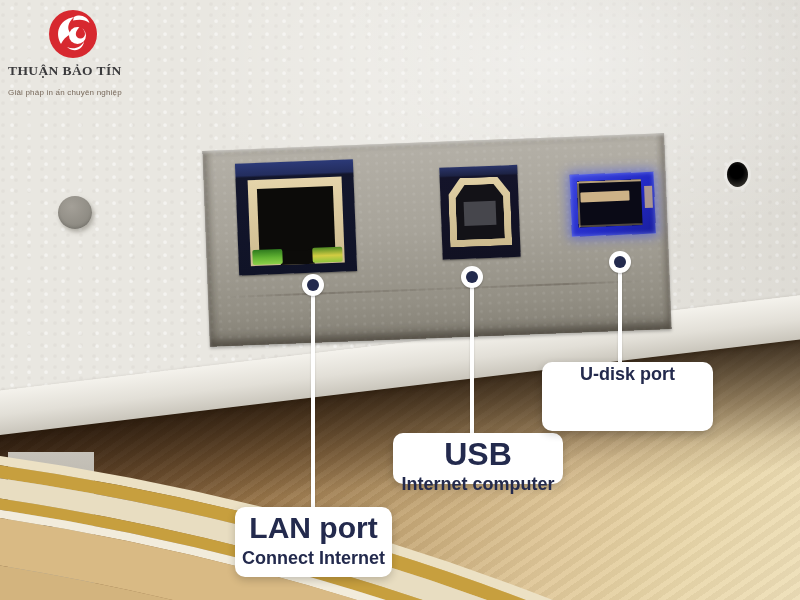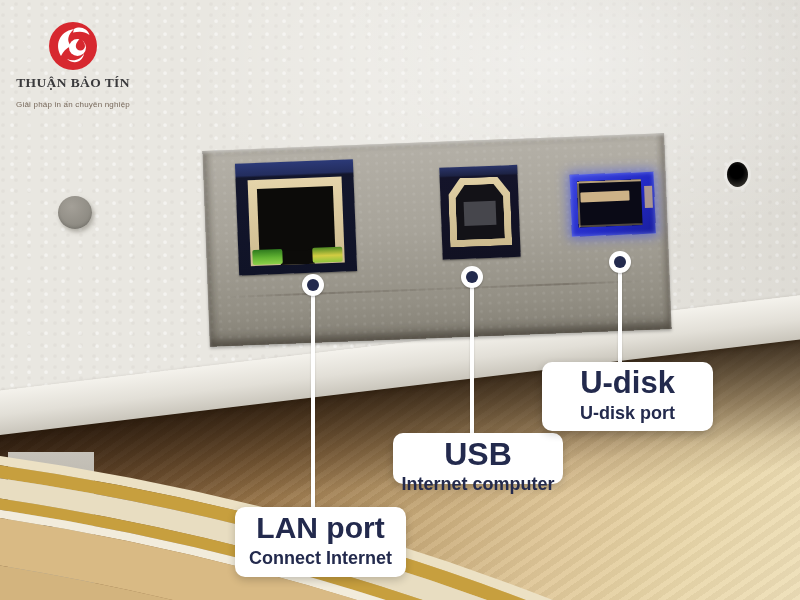--- a/index.html
+++ b/index.html
@@ -104,27 +104,27 @@
   .cdot{position:absolute;width:22px;height:22px;border-radius:50%;background:#fff;box-shadow:0 1px 2px rgba(0,0,0,.25);}
   .cdot::after{content:"";position:absolute;left:50%;top:50%;transform:translate(-50%,-50%);
     width:12px;height:12px;border-radius:50%;background:#232a4d;}
   .cdot.lan{left:302px;top:274px;}
   .cdot.usb{left:461px;top:266px;}
   .cdot.udisk{left:609px;top:251px;}
   .cbox{position:absolute;background:#fff;border-radius:10px;box-shadow:0 3px 8px rgba(0,0,0,.2);
     color:#232a4d;text-align:center;}
   .cbox .t{font-weight:bold;font-size:30px;line-height:36px;margin-top:3px;}
   .cbox .s{font-weight:bold;font-size:18px;line-height:24px;}
-  .cbox.lan{left:235px;top:507px;width:171px;height:70px;}
+  .cbox.lan{left:235px;top:507px;width:157px;height:70px;}
   .cbox.usb{left:393px;top:433px;width:170px;height:51px;}
   .cbox.usb .t{font-size:32px;}
   .cbox.udisk{left:542px;top:362px;width:171px;height:69px;}
   .cbox.udisk .t{font-size:31px;}
   
-  .logo{position:absolute;left:8px;top:20px;width:130px;text-align:center;}
+  .logo{position:absolute;left:8px;top:8px;width:130px;}
   .logo-mark{display:block;margin:0 auto;}
   .brand-name{font-family:"Liberation Serif",serif;font-weight:bold;font-size:13.5px;
     color:#3a3a3c;letter-spacing:.4px;margin-top:3px;white-space:nowrap;}
   .tagline{font-size:8px;color:#77685a;letter-spacing:.2px;margin-top:9px;white-space:nowrap;}
 </style>
 </head>
 <body>
 
 <div class="scene">
 
@@ -185,21 +185,20 @@
 
   <div class="cbox lan">
     <div class="t">LAN port</div>
     <div class="s">Connect Internet</div>
   </div>
   <div class="cbox usb">
     <div class="t">USB</div>
     <div class="s">Internet computer</div>
   </div>
   <div class="cbox udisk">
-    <div class="t">U-disk</div>
     <div class="s">U-disk port</div>
   </div>
 
   <div class="logo">
     <svg class="logo-mark" width="52" height="52" viewBox="0 0 52 52">
       <circle cx="26" cy="26" r="24" fill="#d7282f"></circle>
       <path d="M14 36 C8 26 11 12 27 9 C20.5 15 19.5 21 24 26 C19 28.5 16 31.5 14 36 Z" fill="#fff"></path>
       <path d="M27 9 C33 5.5 40.5 8.5 42.5 15 C37 10.5 31 11.5 26 12.5 Z" fill="#fff"></path>
       <circle cx="30.5" cy="27.5" r="8.5" fill="#fff"></circle>
       <path d="M20 39 C27 42 34 39.5 37 33.5 C36 41.5 27.5 45.5 20 39 Z" fill="#fff"></path>

